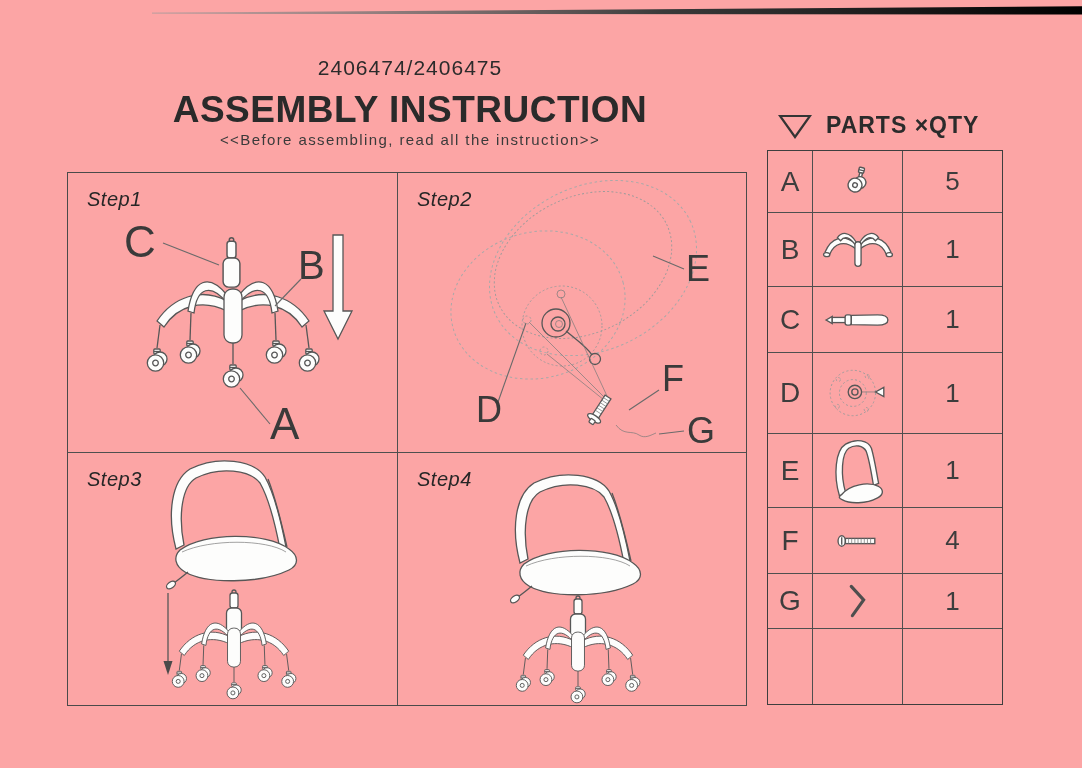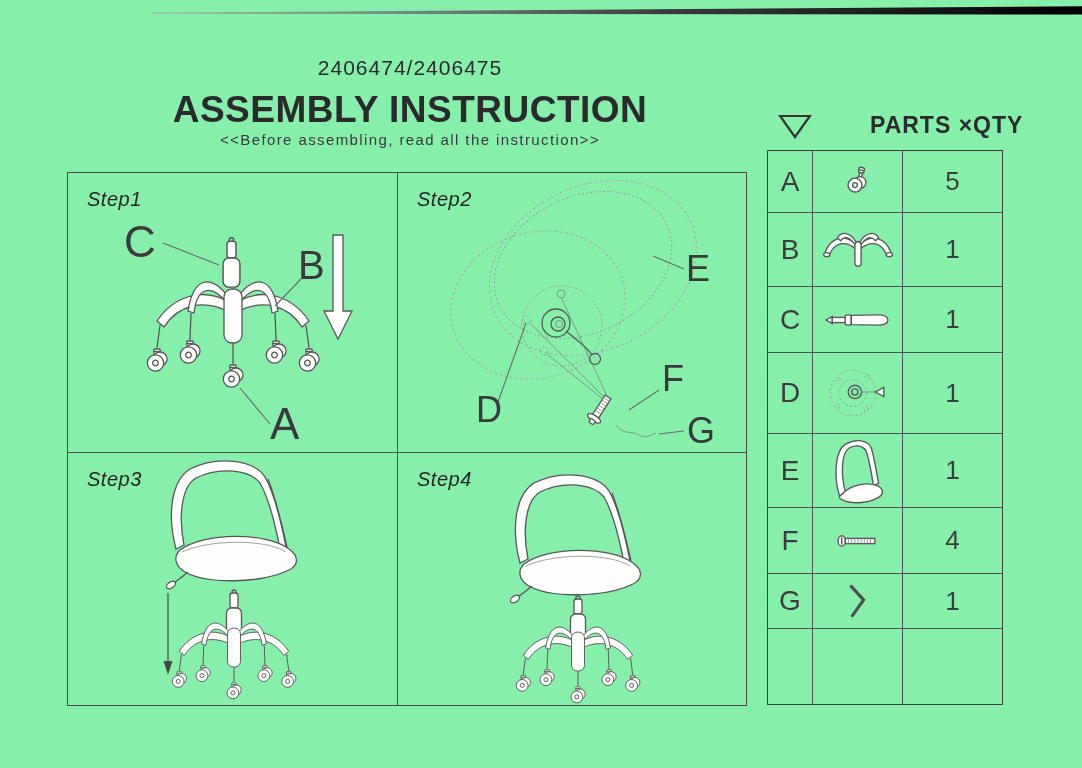--- a/index.html
+++ b/index.html
@@ -1,30 +1,30 @@
 <!DOCTYPE html>
 <html><head>
 <meta charset="utf-8">
 <style>
   html,body{margin:0;padding:0;background:#f6f6f4;}
-  .page{position:relative;width:1082px;height:768px;background:#86efac;overflow:hidden;
+  .page{position:relative;width:1082px;height:768px;background:#fca5a5;overflow:hidden;
         font-family:"Liberation Sans",sans-serif;color:#2e2e2e;}
   
   .scan-line{position:absolute;left:0;top:0;}
 
   
   .hdr{position:absolute;left:72px;top:56px;width:676px;text-align:center;}
   .model{font-size:21px;letter-spacing:1px;color:#2b2b2b;}
   .title{font-size:37px;font-weight:600;letter-spacing:.5px;color:#2a2a2a;margin-top:9px;}
   .note{font-family:Liberation Sans, sans-serif;font-size:15px;
         letter-spacing:1.4px;color:#3a3a3a;margin-top:0;white-space:nowrap;}
 
   
   .parts-hdr{position:absolute;left:778px;top:112px;display:flex;align-items:center;gap:14px;}
-  .parts-hdr .lbl{font-size:23px;font-weight:700;letter-spacing:1px;color:#2b2b2b;margin-left:44px;}
+  .parts-hdr .lbl{font-size:23px;font-weight:700;letter-spacing:1px;color:#2b2b2b;}
 
   
   .steps{position:absolute;left:67px;top:172px;width:678px;height:532px;
          border:1.5px solid #4a4a4a;display:grid;
          grid-template-columns:330px 1fr;grid-template-rows:280px 1fr;}
   .panel{position:relative;}
   .panel.b{border-bottom:1.3px solid #4f4f4f;}
   .panel.r{border-right:1.3px solid #4f4f4f;}
   .step-label{position:absolute;left:19px;top:15px;font-size:20px;color:#262626;letter-spacing:.5px;font-style:italic;}
   .panel svg.art{position:absolute;left:0;top:0;}

